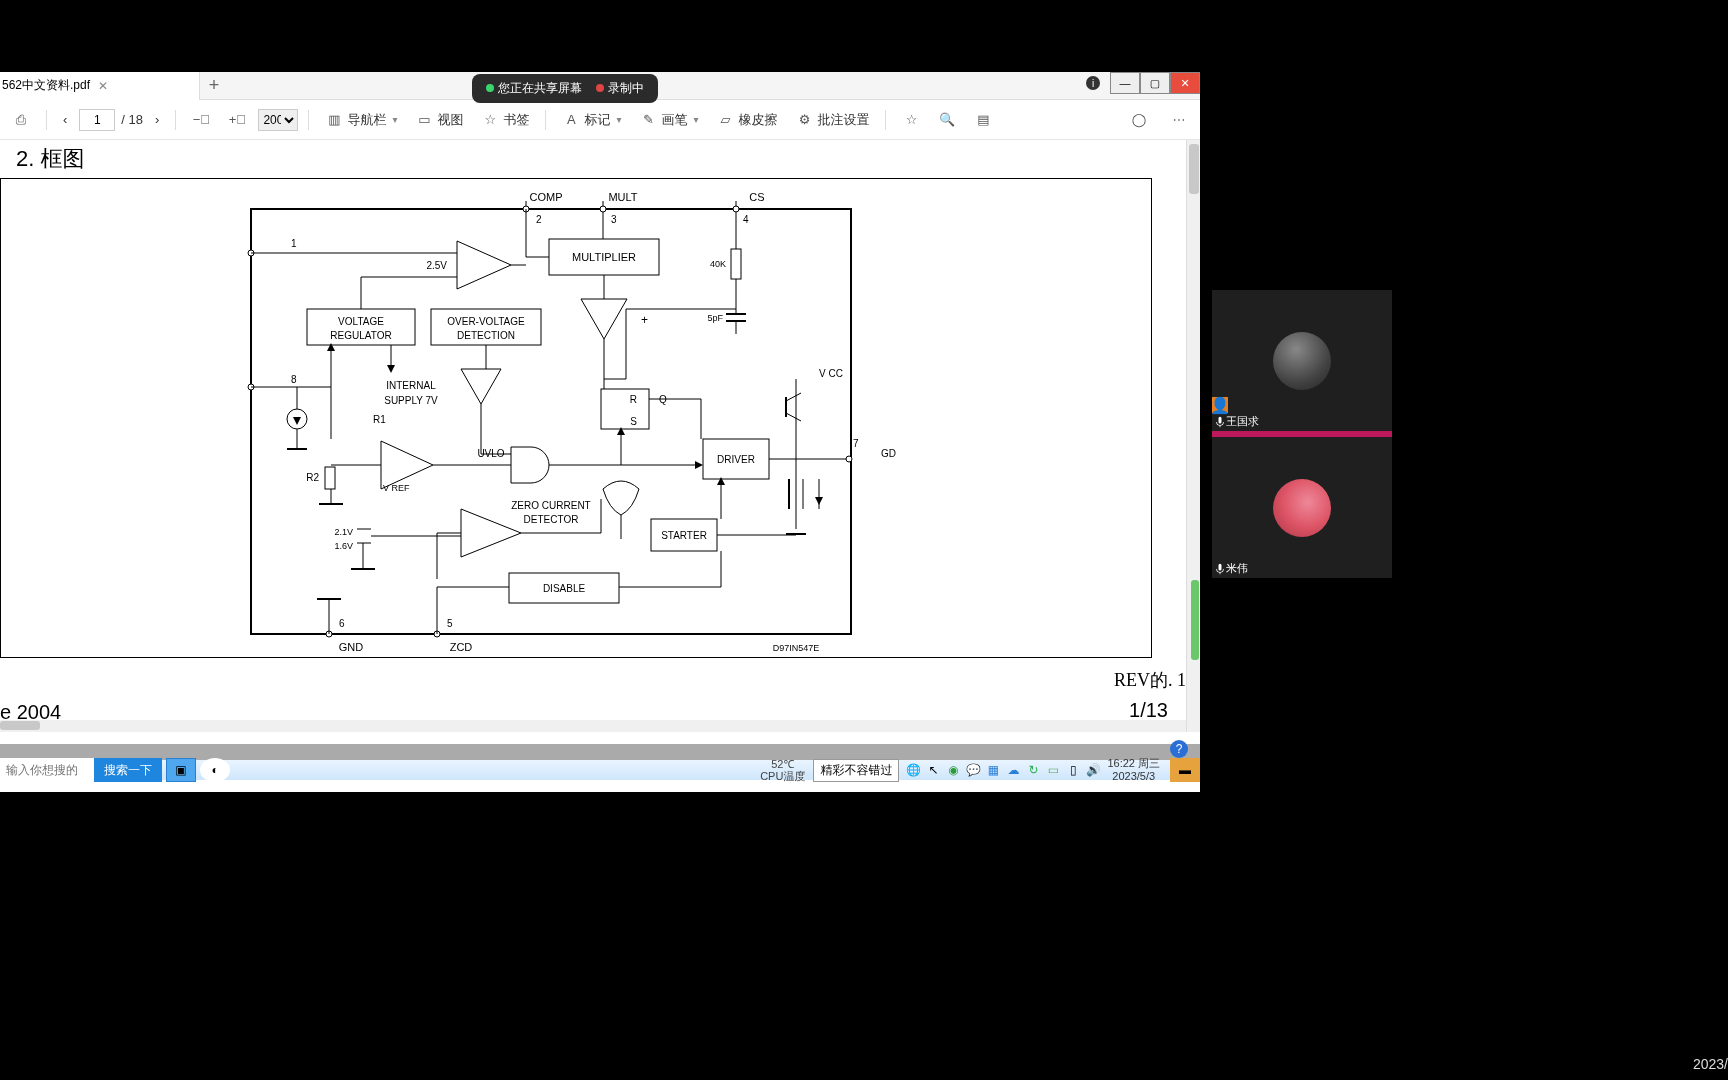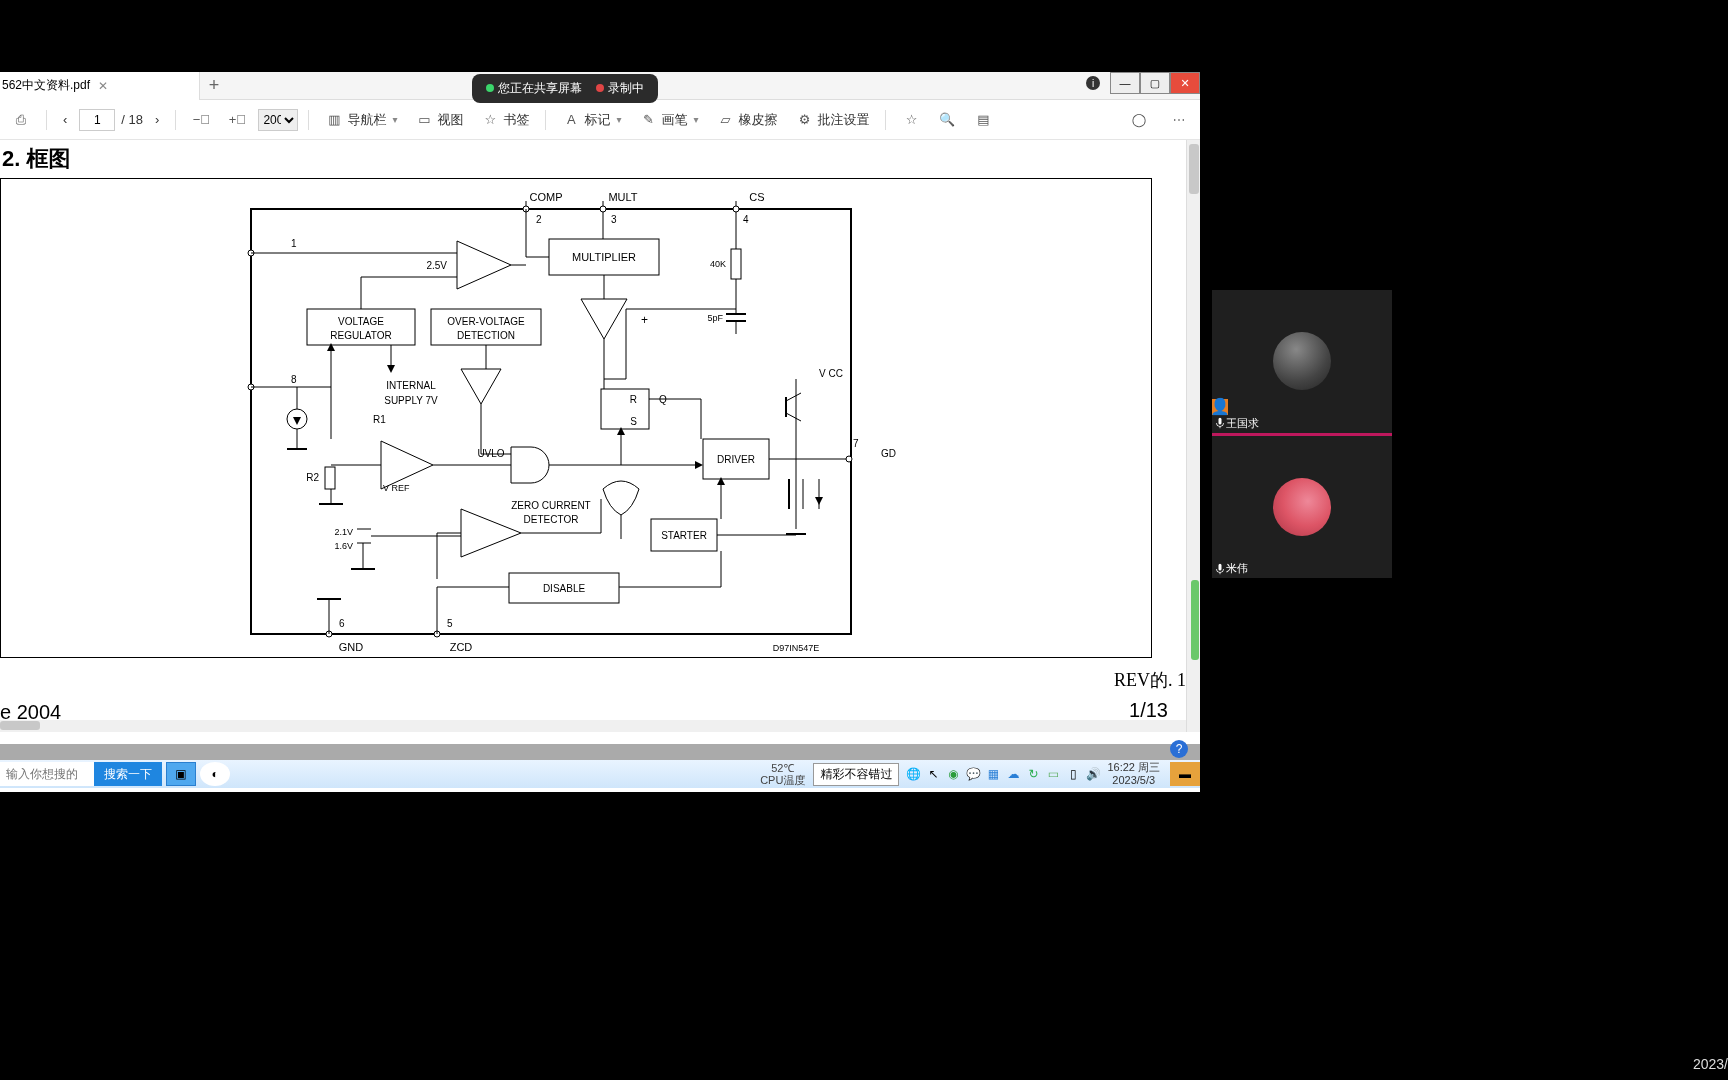--- a/index.html
+++ b/index.html
@@ -98,22 +98,22 @@
 .chevron { font-size:10px; color:#888; margin-left:2px;}
 .toolbar-right { margin-left:auto; display:flex; gap:10px; align-items:center;}
 
 .doc-area {
   position: relative;
   height: 592px;
   overflow: hidden;
   background: #fff;
 }
 .page-heading {
-  position:absolute; left: 2px; top: 4px;
-  font-size: 22px; font-weight: bold; color:#000;
+  position:absolute; left: 16px; top: 4px;
+  font-size: 22px; font-weight: normal; color:#000;
 }
 .diagram-box {
   position:absolute;
   left: 0; top: 38px;
   width: 1152px; height: 480px;
   border: 1px solid #000;
   background:#fff;
 }
 .diagram-svg { position:absolute; left:0; top:0; }
 .rev-label { position:absolute; right:14px; bottom:40px; font-size:18px; font-family: serif;}
@@ -131,21 +131,21 @@
 
 .status-strip {
   position:absolute; left:0; top: 672px; width:1200px; height:16px;
   background:#aaa;
 }
 .status-help { position:absolute; right:12px; top:-4px; width:18px;height:18px;border-radius:50%;background:#2a6fd6;color:#fff;font-size:12px;display:flex;align-items:center;justify-content:center;}
 
 .taskbar {
   position:absolute;
   left:0; top: 688px;
-  width:1200px; height:28px;
+  width:1200px; height:20px;
   background: linear-gradient(#e9f4ff,#cfe6fb);
   display:flex; align-items:center;
   font-size:12px;
 }
 .search-input {
   width:94px; height:24px; border:none; padding:0 6px; font-size:12px;
 }
 .search-btn {
   height:24px; padding:0 10px; background:#1f86e0; color:#fff; border:none; font-size:12px; cursor:pointer;
 }
@@ -162,21 +162,21 @@
   position:absolute;
   left: 1212px; top: 290px;
   width: 180px; height: 288px;
   background: #1f1f1f;
   display:flex; flex-direction:column;
 }
 .participant {
   flex:1; position:relative;
   display:flex; align-items:center; justify-content:center;
 }
-.participant + .participant { border-top:3px solid #be185d;}
+.participant + .participant { border-top:6px solid #be185d;}
 .avatar {
   width:58px; height:58px; border-radius:50%; background:#555;
   display:flex;align-items:center;justify-content:center; overflow:hidden;
 }
 .avatar.p1 { background: radial-gradient(circle at 40% 30%, #888 0%, #444 60%, #222 100%);}
 .avatar.p2 { background: radial-gradient(circle at 60% 40%, #e89 0%, #d56 50%, #a34 100%);}
 .name-tag {
   position:absolute; left:2px; bottom:2px;
   display:flex; align-items:center; gap:0;
   font-size:11px; color:#fff;

